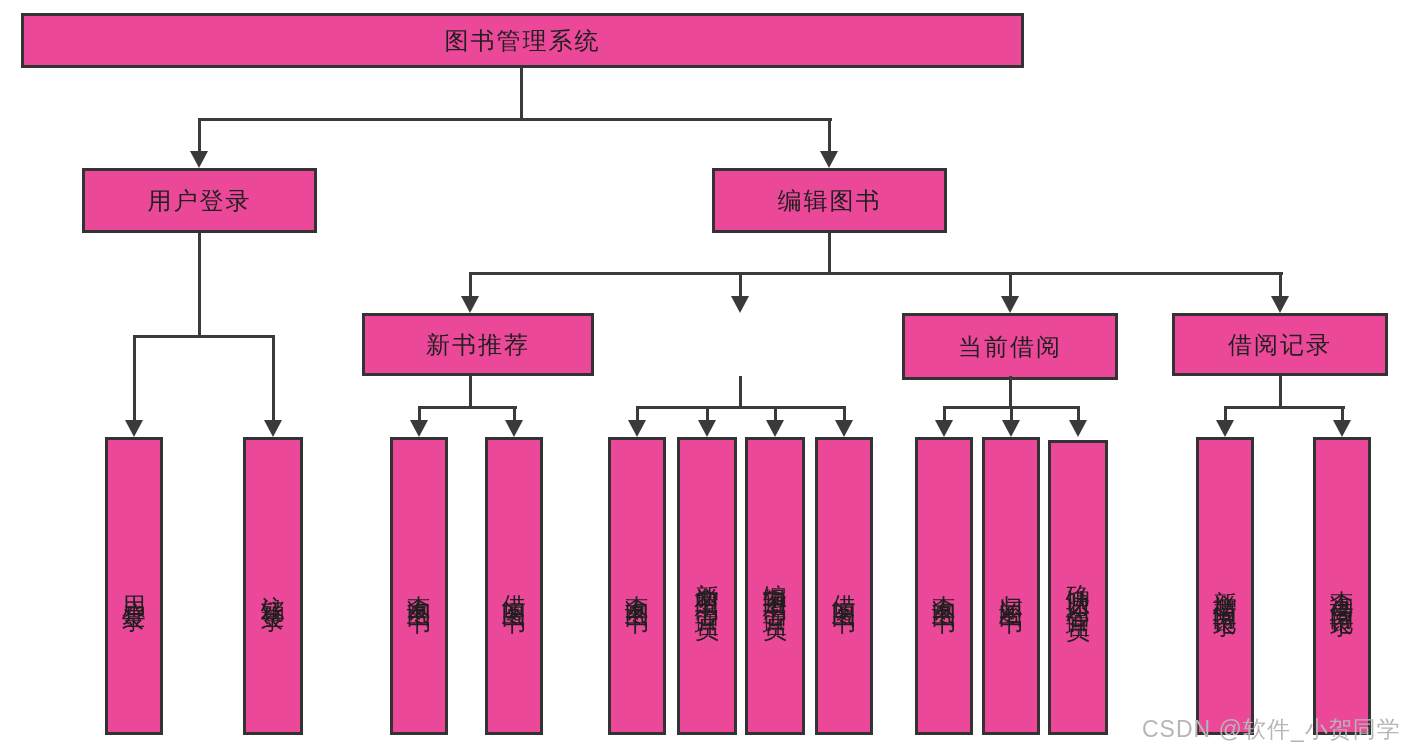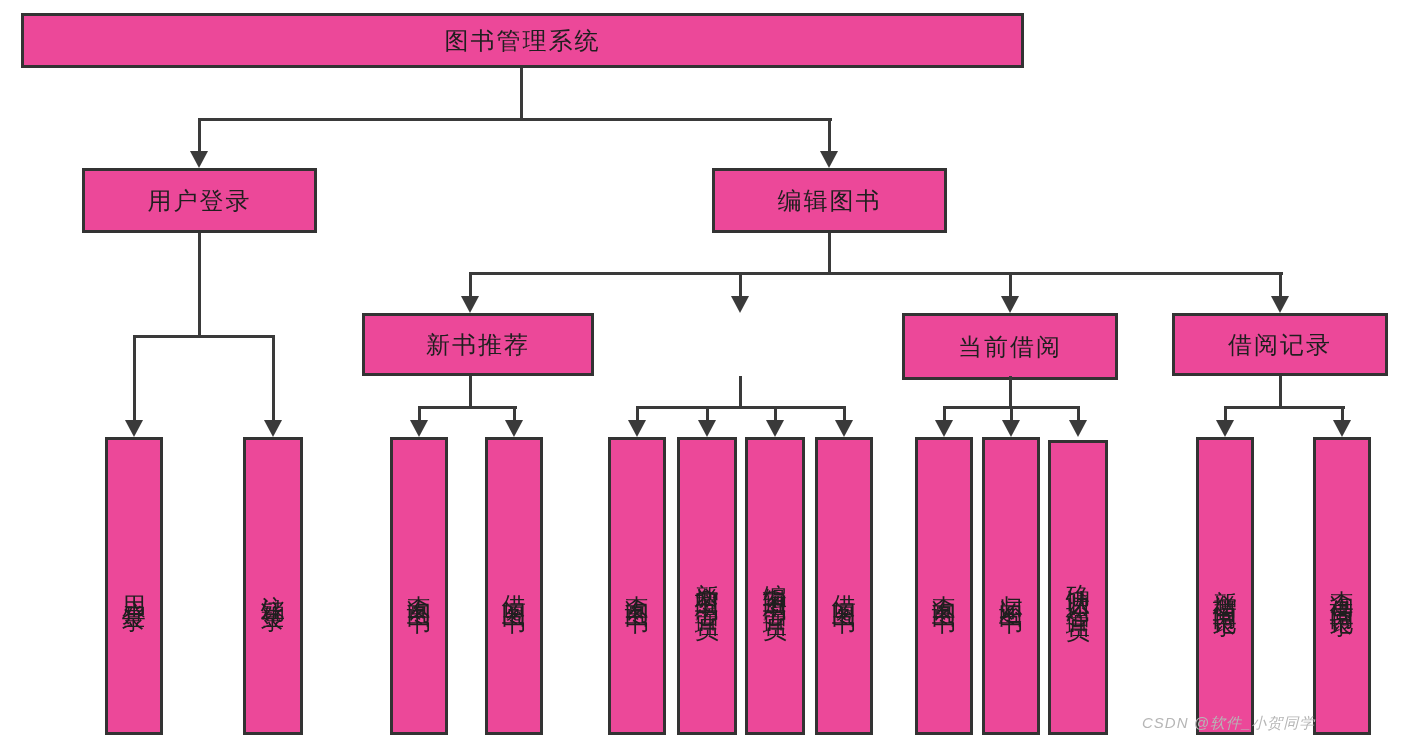--- a/index.html
+++ b/index.html
@@ -18,22 +18,22 @@
   }
   .vline,.hline{position:absolute;background:#3a3a3a;}
   .vline{width:3px;}
   .hline{height:3px;}
   .tri{
     position:absolute;width:0;height:0;
     border-left:9px solid transparent;border-right:9px solid transparent;
     border-top:17px solid #3a3a3a;
   }
   .watermark{
-    position:absolute;left:1142px;top:714px;font-size:15px;letter-spacing:1px;
-    color:#b6b6b6;white-space:nowrap;font-style:italic;
+    position:absolute;left:1142px;top:714px;font-size:23px;letter-spacing:1px;
+    color:#b6b6b6;white-space:nowrap;
   }
 </style>
 </head>
 <body>
 
 <div class="stage">
 
   <div class="box hbox" style="left:21px;top:13px;width:1003px;height:55px">
     <span>图书管理系统</span>
   </div>

